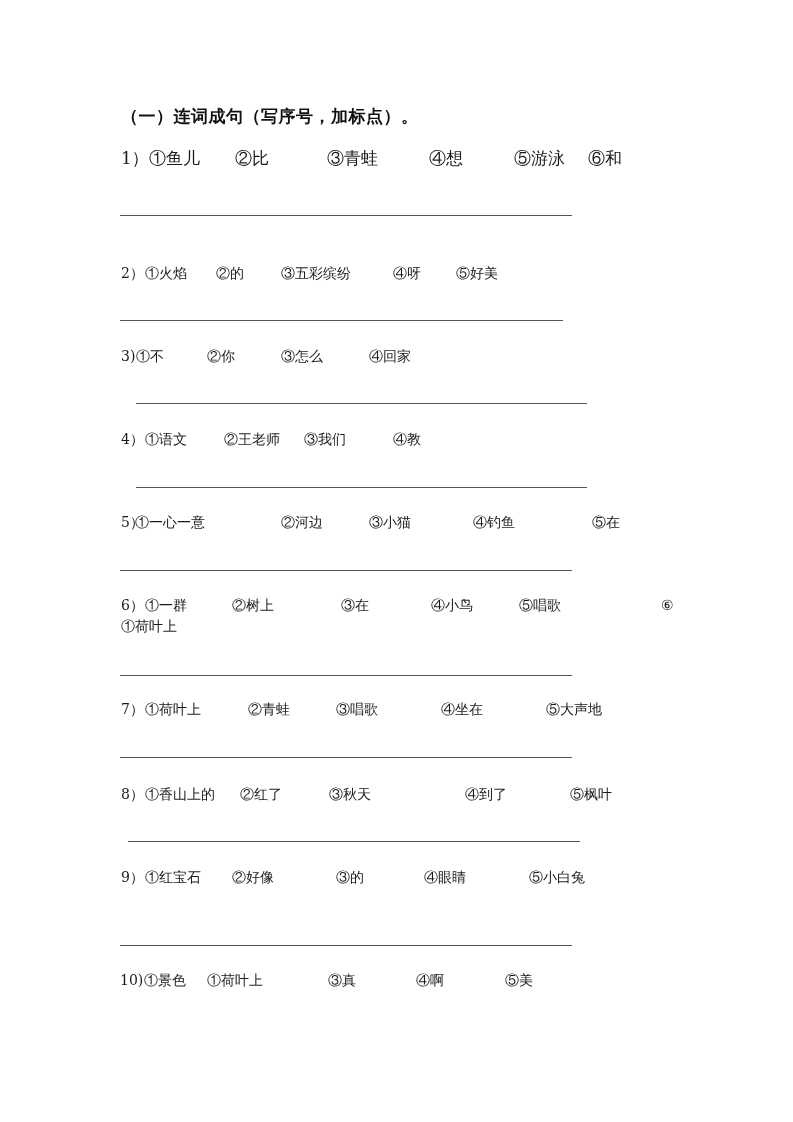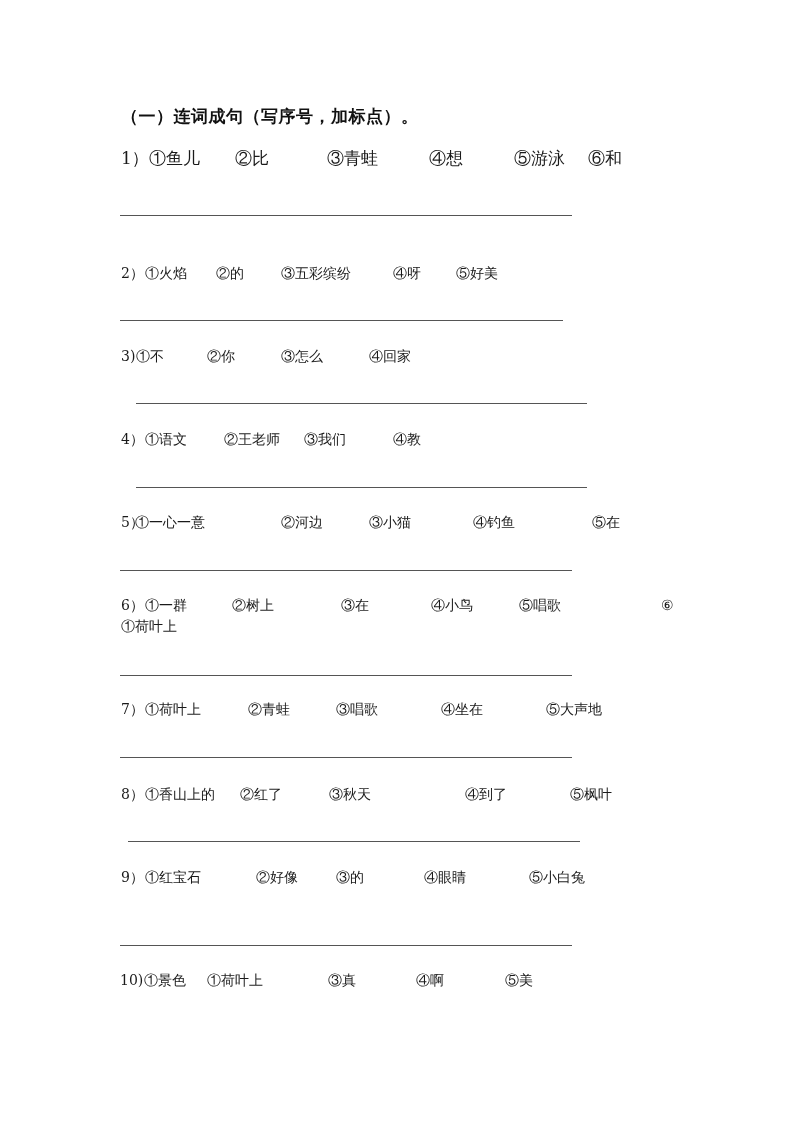--- a/index.html
+++ b/index.html
@@ -94,21 +94,21 @@
   <span class="item" style="left:240px">②红了</span>
   <span class="item" style="left:329px">③秋天</span>
   <span class="item" style="left:465px">④到了</span>
   <span class="item" style="left:570px">⑤枫叶</span>
 </div>
 <div class="line" style="left:128px;top:841px;width:452px;"></div>
 
 <div class="q" style="left:0;top:868px;width:793px;">
   <span class="num" style="left:121px">9）</span>
   <span class="item" style="left:145px">①红宝石</span>
-  <span class="item" style="left:256px">②好像</span>
+  <span class="item" style="left:232px">②好像</span>
   <span class="item" style="left:336px">③的</span>
   <span class="item" style="left:424px">④眼睛</span>
   <span class="item" style="left:529px">⑤小白兔</span>
 </div>
 <div class="line" style="left:120px;top:945px;width:452px;"></div>
 
 <div class="q" style="left:0;top:971px;width:793px;">
   <span class="num" style="left:120px">10)</span>
   <span class="item" style="left:144px">①景色</span>
   <span class="item" style="left:207px">①荷叶上</span>

